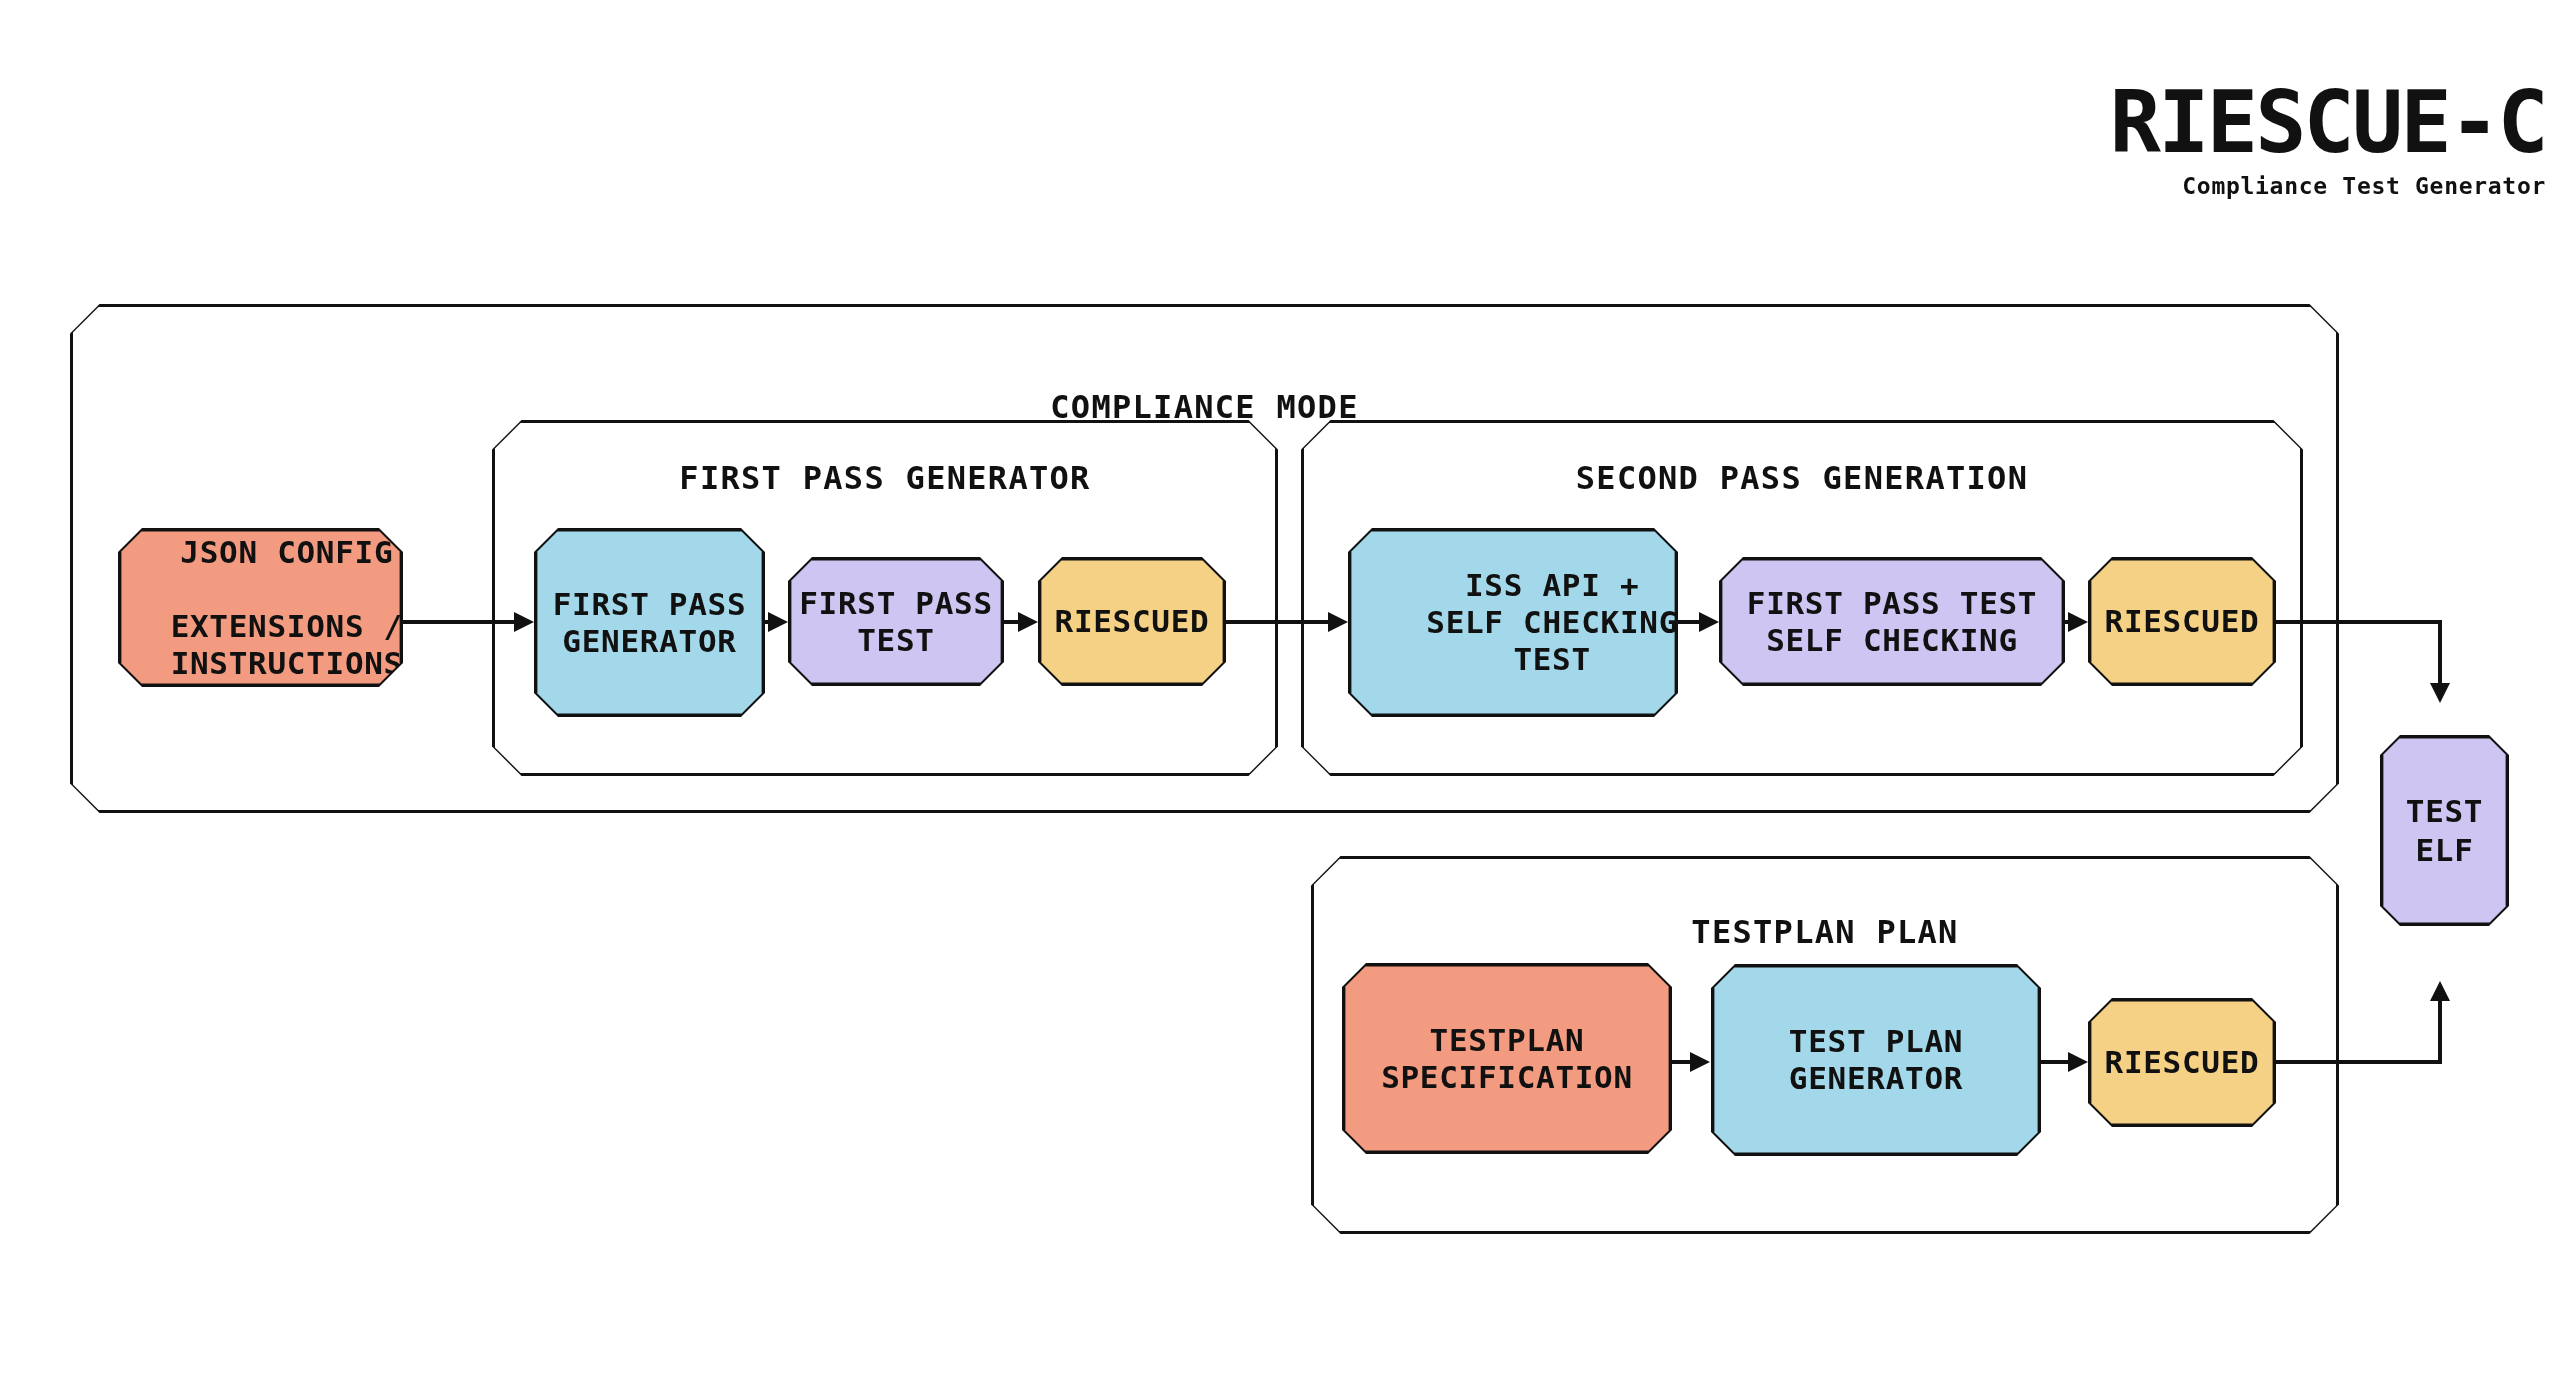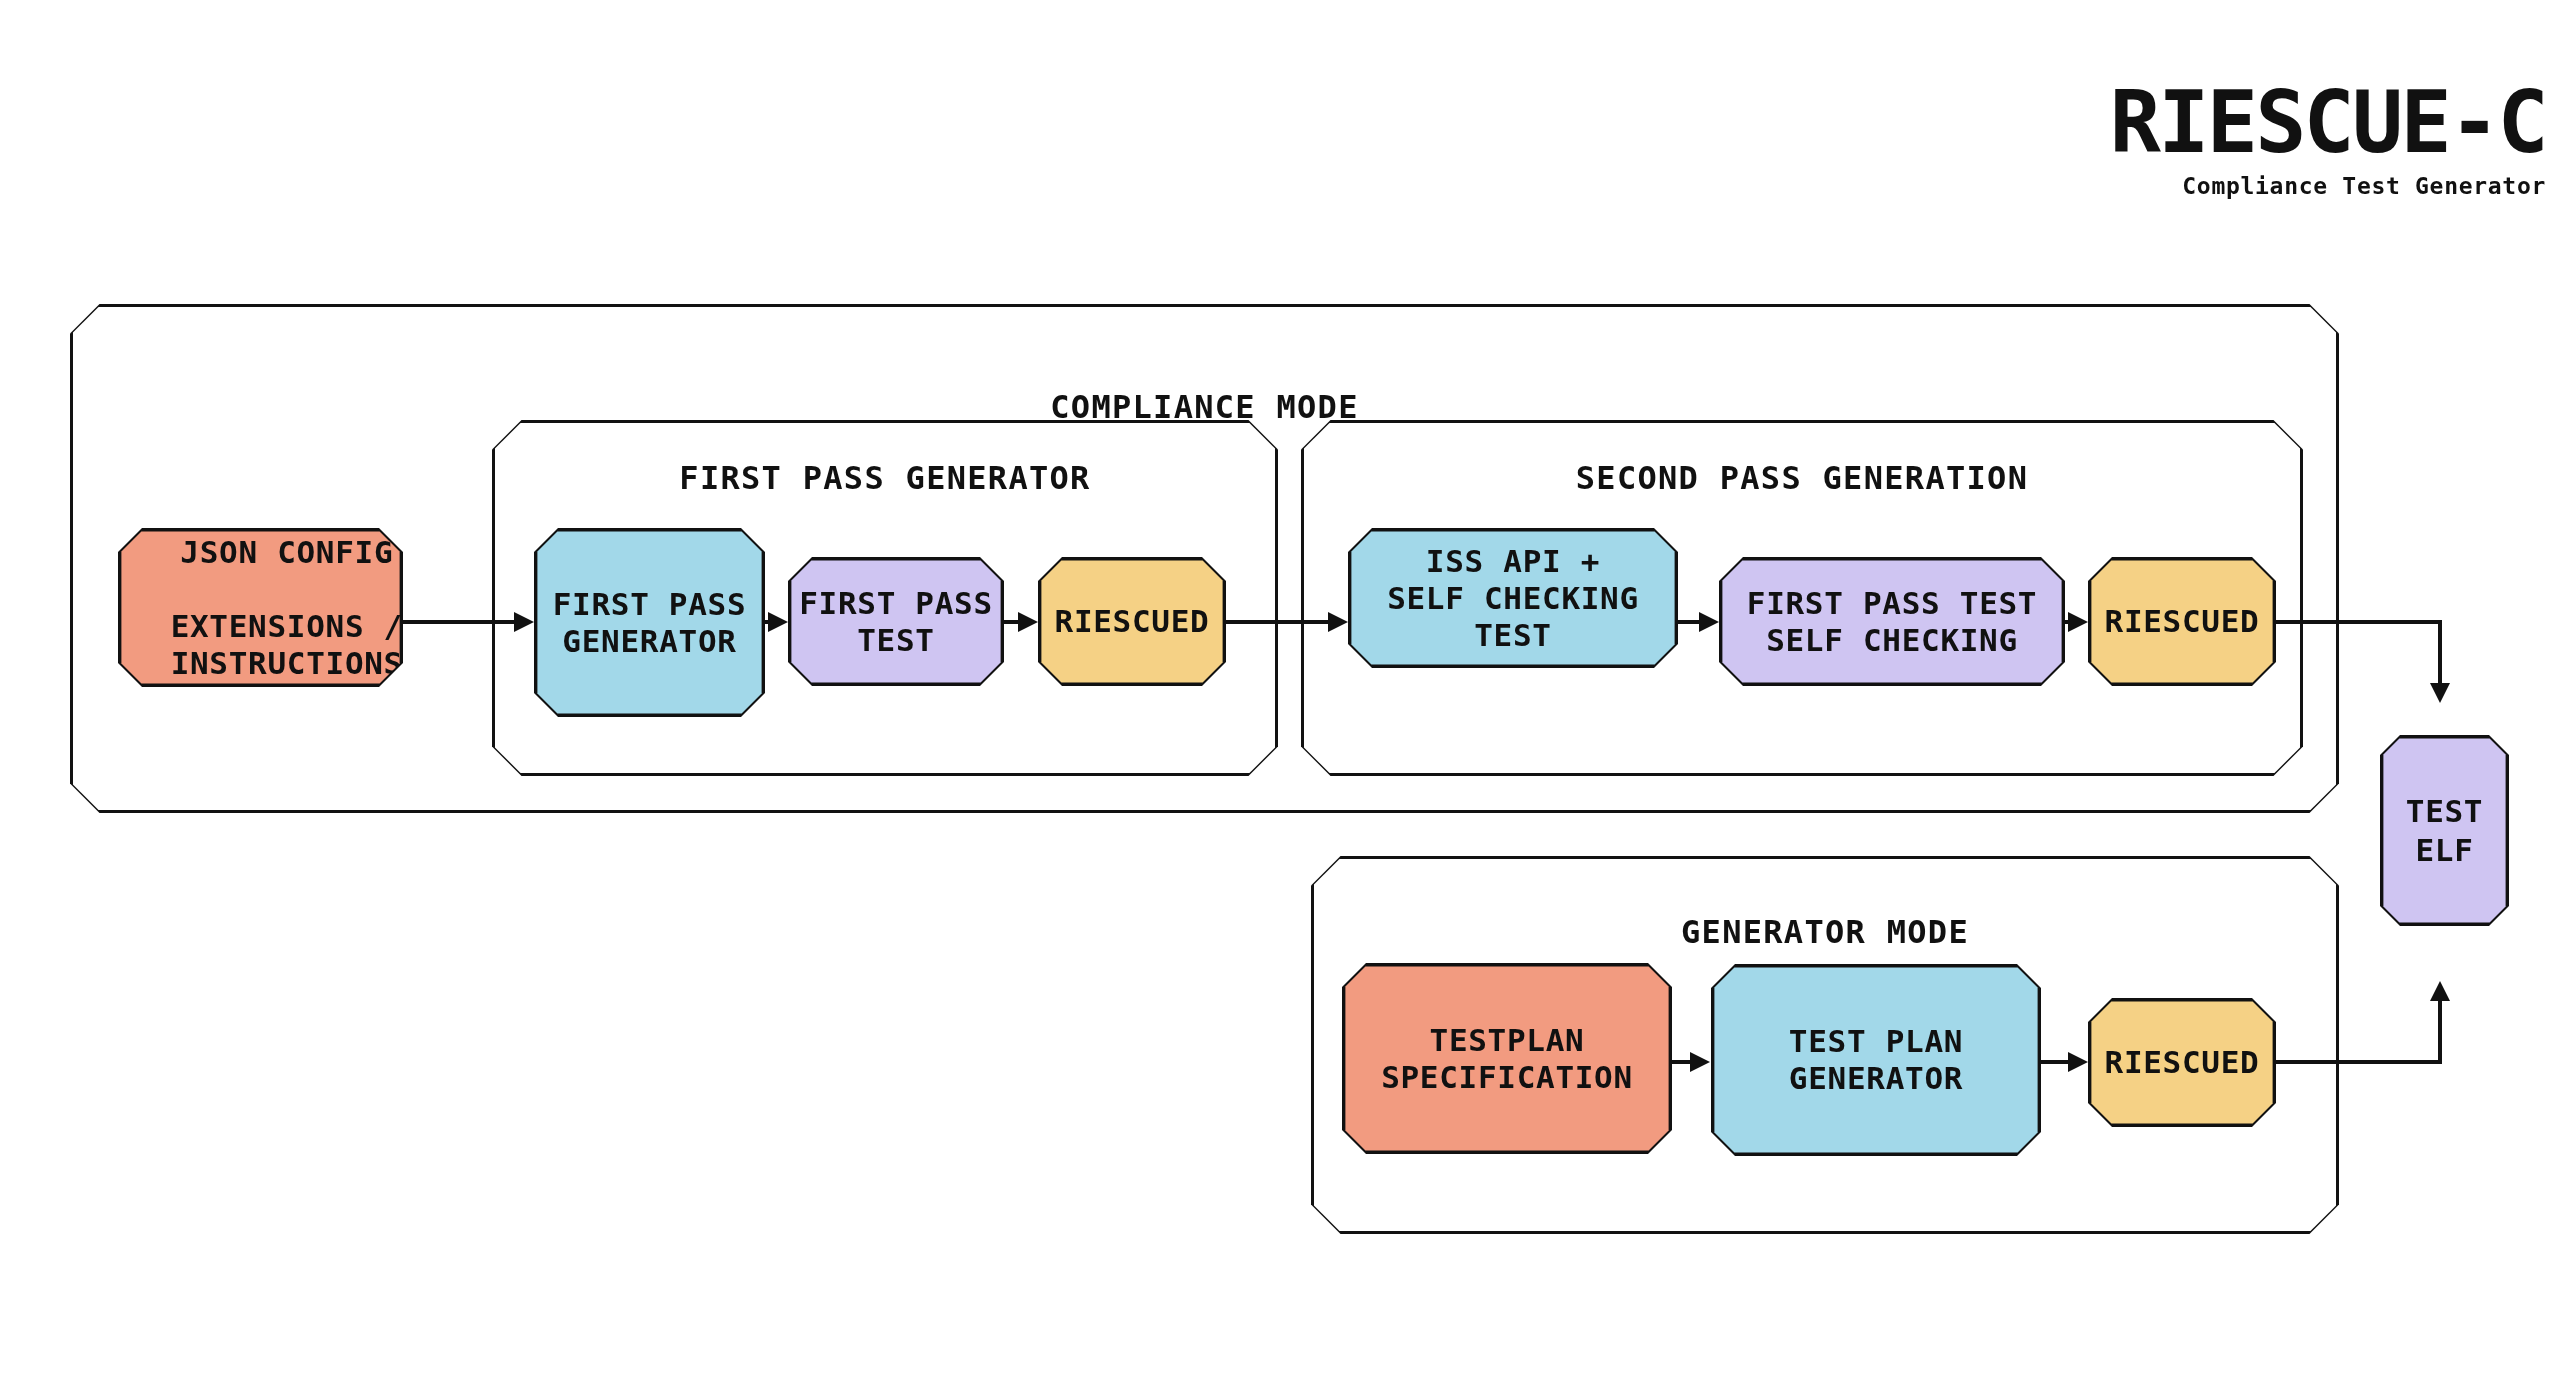--- a/index.html
+++ b/index.html
@@ -48,21 +48,21 @@
 
 <div class="oct container" style="left:492px;top:420px;width:786px;height:356px;">
   <div class="ctitle" style="top:38px;">FIRST PASS GENERATOR</div>
 </div>
 
 <div class="oct container" style="left:1301px;top:420px;width:1002px;height:356px;">
   <div class="ctitle" style="top:38px;">SECOND PASS GENERATION</div>
 </div>
 
 <div class="oct container" style="left:1311px;top:856px;width:1028px;height:378px;">
-  <div class="ctitle" style="top:56px;">GENERATOR MODE</div>
+  <div class="ctitle" style="top:56px;">TESTPLAN PLAN</div>
 </div>
 
 <div class="oct node" style="left: 118px; top: 528px; width: 285px; height: 159px; justify-content: flex-end; --fill: #F29B80;">
   <span class="nlabel">JSON CONFIG
 
 EXTENSIONS /
 INSTRUCTIONS</span>
 </div>
 
 <div class="oct node" style="left: 534px; top: 528px; width: 231px; height: 189px; --fill: #A2D8E9;">
@@ -72,21 +72,21 @@
 
 <div class="oct node" style="left: 788px; top: 557px; width: 216px; height: 129px; --fill: #CFC5F2;">
   <span class="nlabel">FIRST PASS
 TEST</span>
 </div>
 
 <div class="oct node" style="left: 1038px; top: 557px; width: 188px; height: 129px; --fill: #F5D185;">
   <span class="nlabel">RIESCUED</span>
 </div>
 
-<div class="oct node" style="left: 1348px; top: 528px; width: 330px; height: 140px; --fill: #A2D8E9;">
+<div class="oct node" style="left: 1348px; top: 528px; width: 330px; height: 189px; justify-content: flex-end; --fill: #A2D8E9;">
   <span class="nlabel">ISS API +
 SELF CHECKING
 TEST</span>
 </div>
 
 <div class="oct node" style="left: 1719px; top: 557px; width: 346px; height: 129px; --fill: #CFC5F2;">
   <span class="nlabel">FIRST PASS TEST
 SELF CHECKING</span>
 </div>
 

